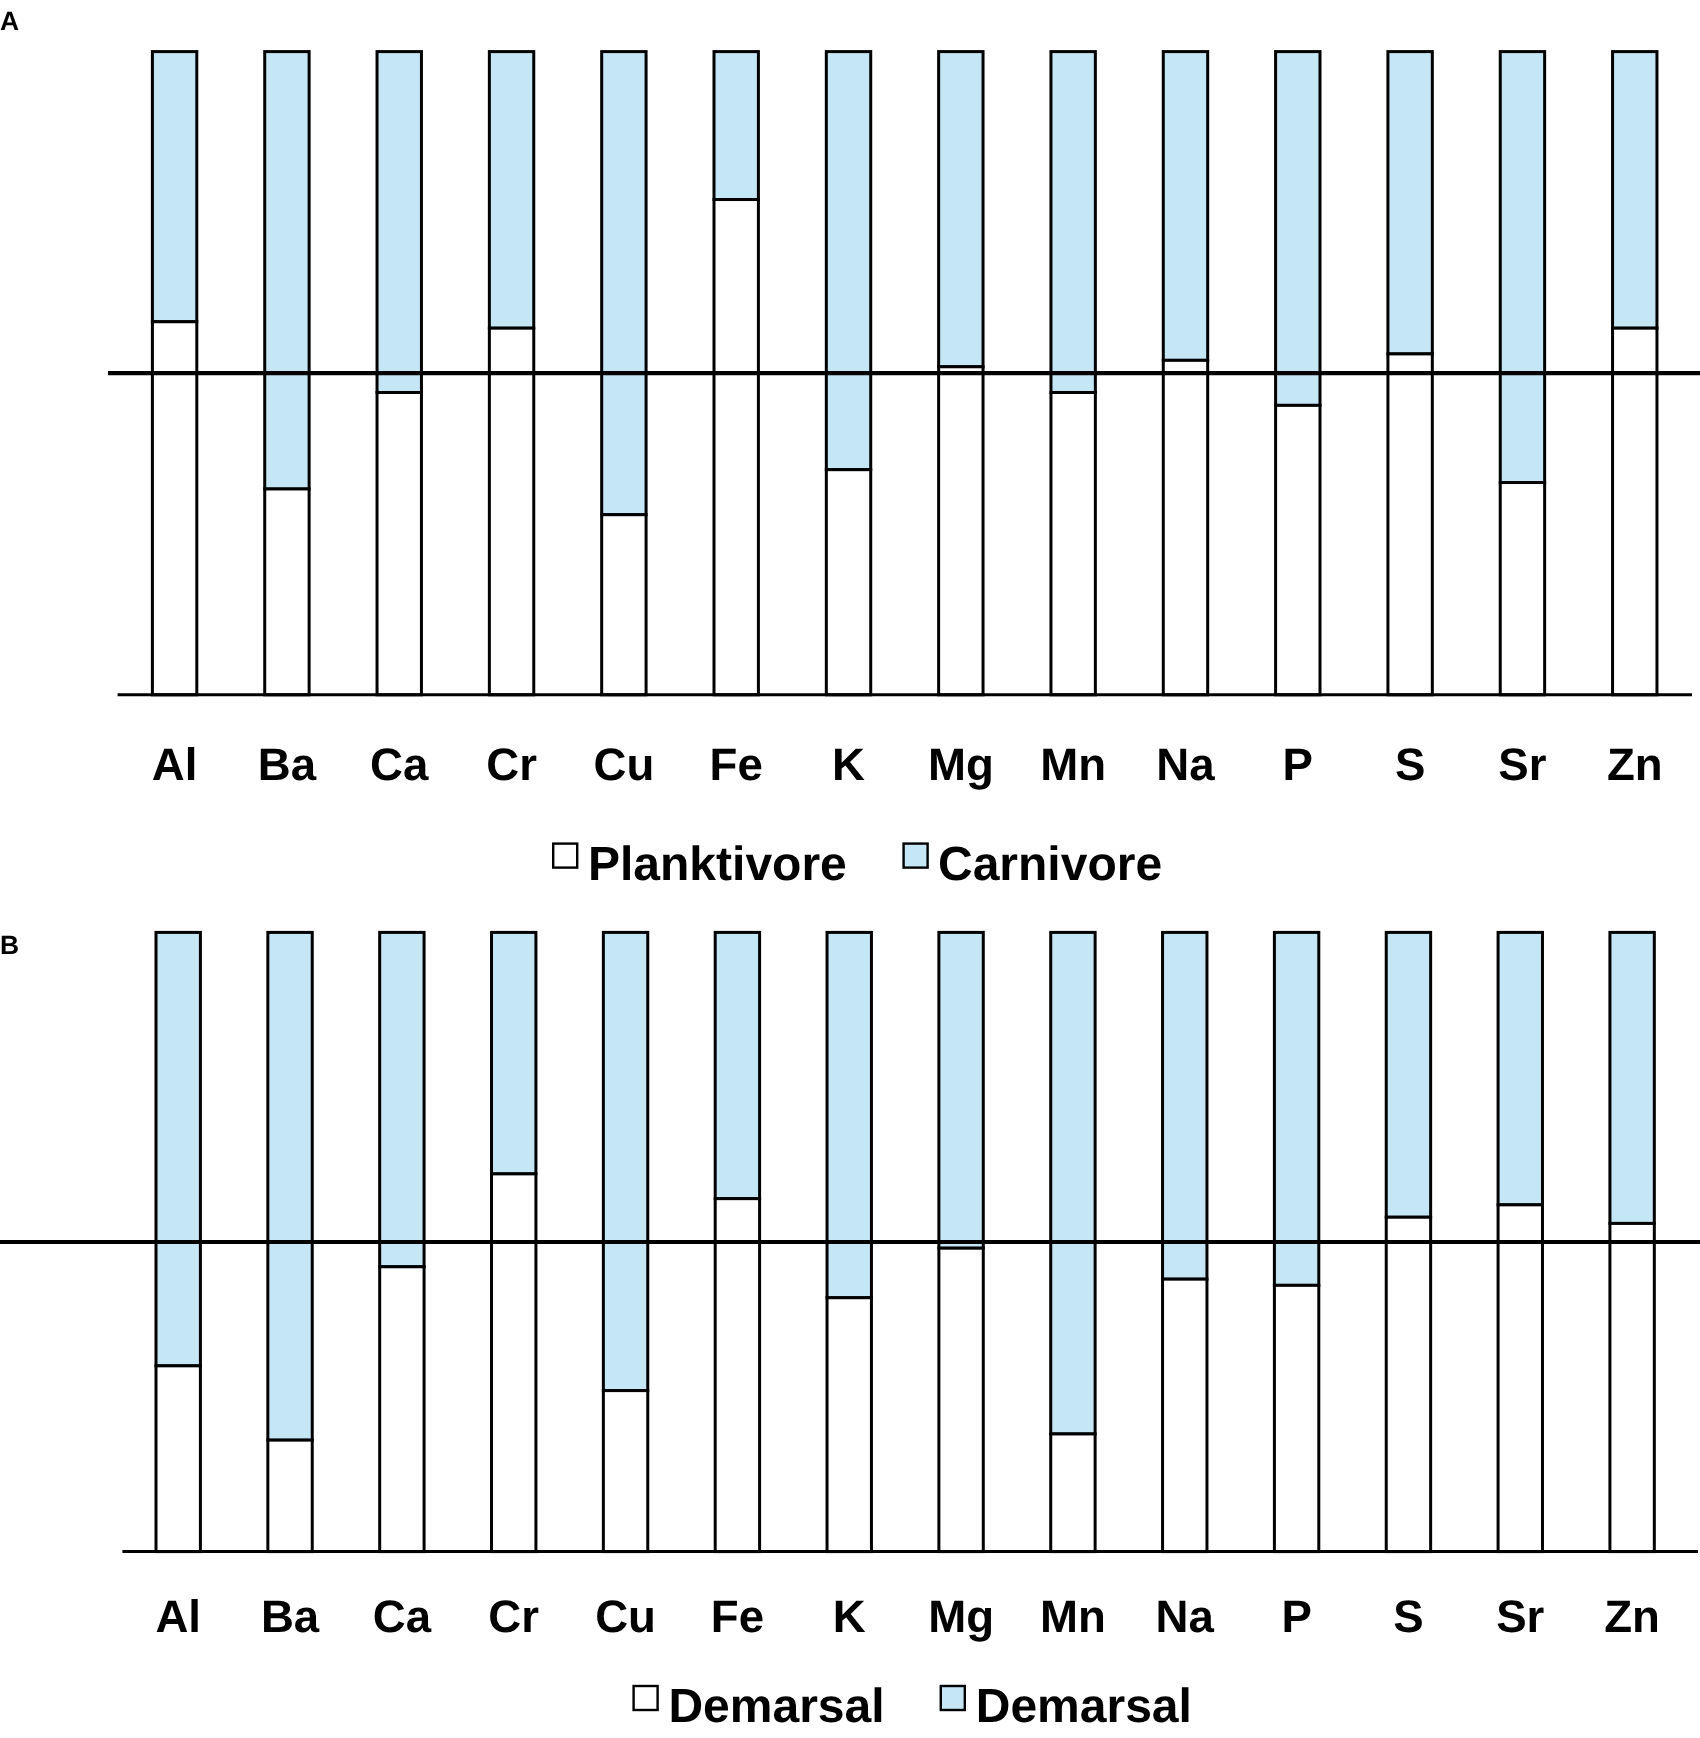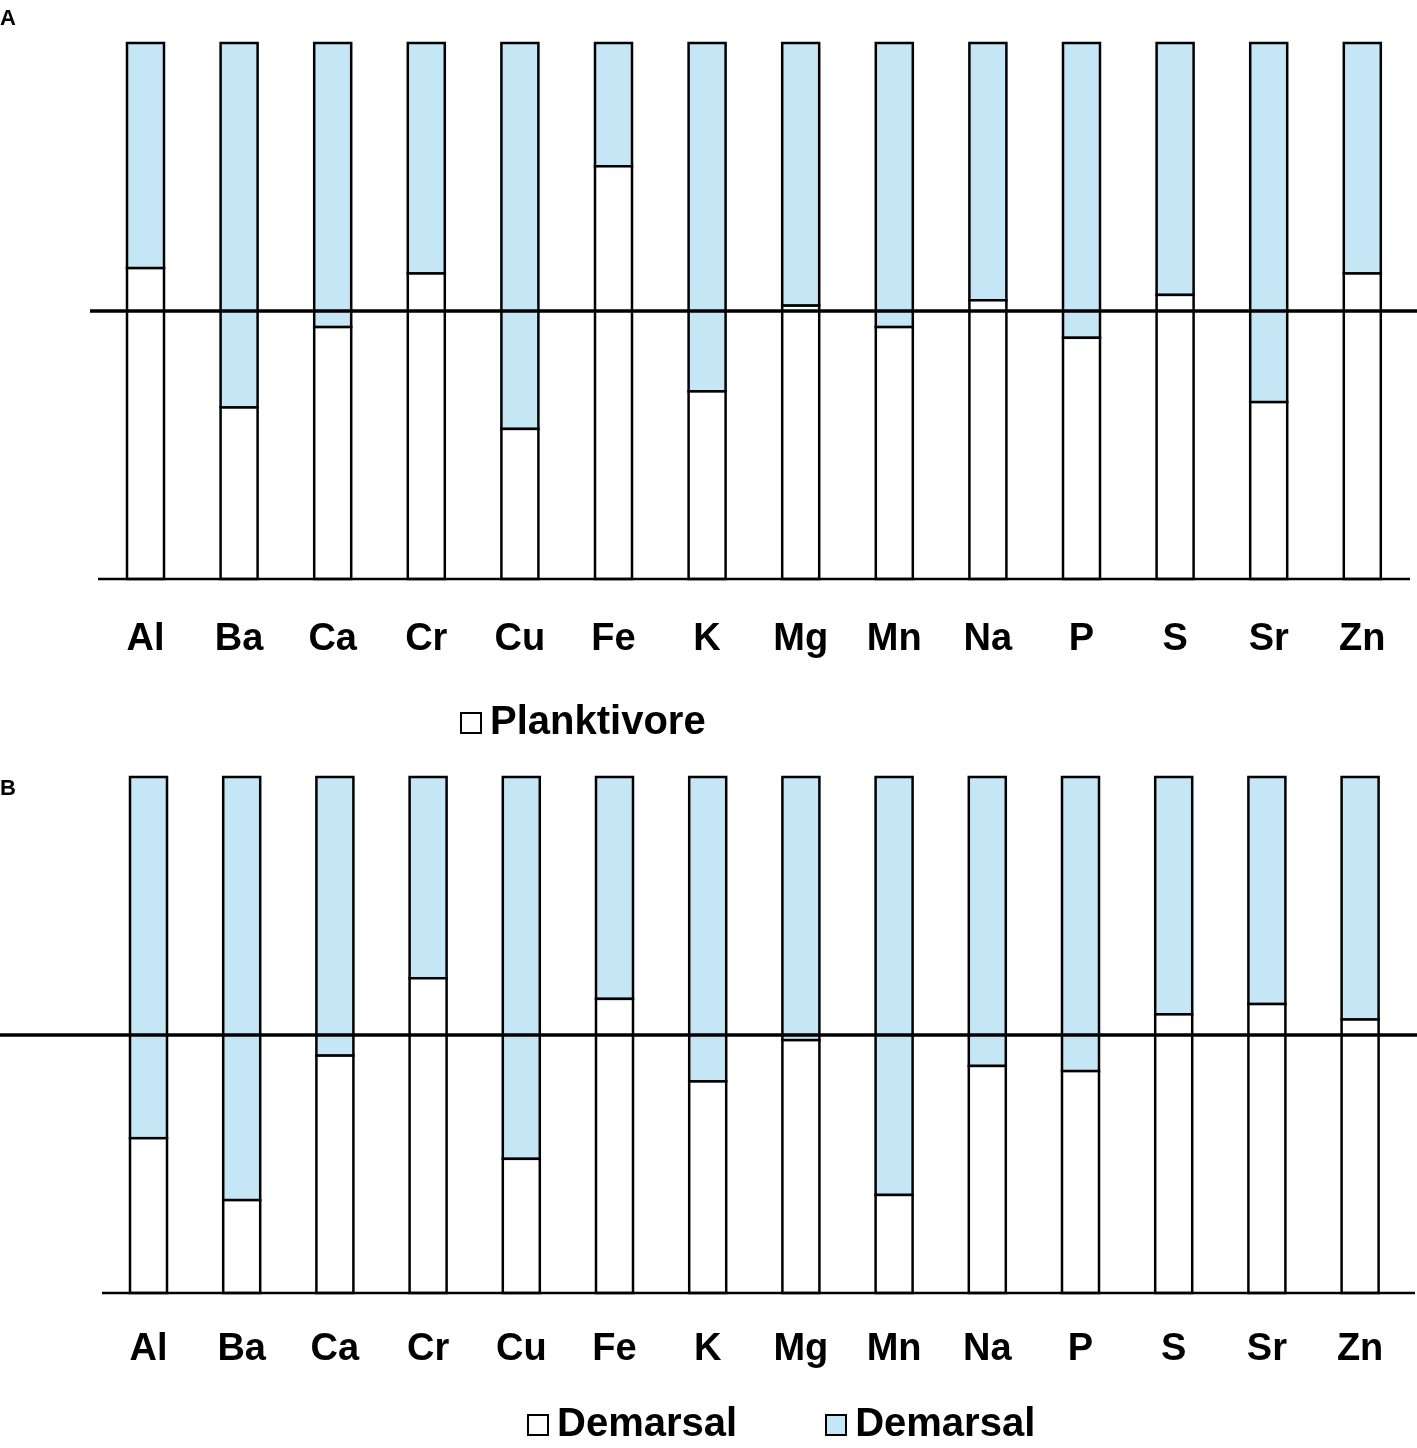--- a/index.html
+++ b/index.html
@@ -4,24 +4,24 @@
   <style>
     html, body { margin: 0; padding: 0; background: #ffffff; }
     body { width: 1417px; height: 1448px; position: relative; overflow: hidden;
            font-family: "Liberation Sans", sans-serif; }
     .panel-label { position: absolute; font-weight: bold; font-size: 22px; color: #000; }
     #panelA-label { left: 0px; top: 5px; }
     #panelB-label { left: 0px; top: 775px; }
     svg { position: absolute; left: 0; top: 0; }
     .legend { position: absolute; display: flex; align-items: center; font-weight: bold;
               font-size: 40px; color: #000; letter-spacing: 0px; }
-    .legend .item { display: flex; align-items: center; margin-right: 46px; }
+    .legend .item { display: flex; align-items: flex-start; margin-right: 46px; }
     .legend .swatch { width: 22px; height: 22px; border: 2.5px solid #000; box-sizing: border-box; margin-right: 8px; margin-top: 4px; }
     #legendA { left: 460px; top: 698px; }
-    #legendB { left: 527px; top: 1400px; gap: 42px; }
+    #legendB { left: 527px; top: 1400px; }
   </style>
 </head>
 <body>
 
 <div id="panelA-label" class="panel-label">A</div>
 <div id="panelB-label" class="panel-label">B</div>
 
 <svg id="chartSvg" width="1417" height="1448">
     <g>
       <g>
@@ -171,20 +171,24 @@
       <line x1="0" y1="1035" x2="1417" y2="1035" stroke="#000" stroke-width="3.5"></line>
       <line x1="102" y1="1293" x2="1415" y2="1293" stroke="#000" stroke-width="2.5"></line>
     </g>
   </svg>
 
 <div id="legendA" class="legend">
   <div class="item">
     <span class="swatch" style="background:#ffffff"></span>
     <span>Planktivore</span>
   </div>
+  <div class="item">
+    <span class="swatch" style="background:#c5e6f5"></span>
+    <span>Carnivore</span>
+  </div>
 </div>
 
 <div id="legendB" class="legend">
   <div class="item">
     <span class="swatch" style="background:#ffffff"></span>
     <span>Demarsal</span>
   </div>
   <div class="item">
     <span class="swatch" style="background:#c5e6f5"></span>
     <span>Demarsal</span>

